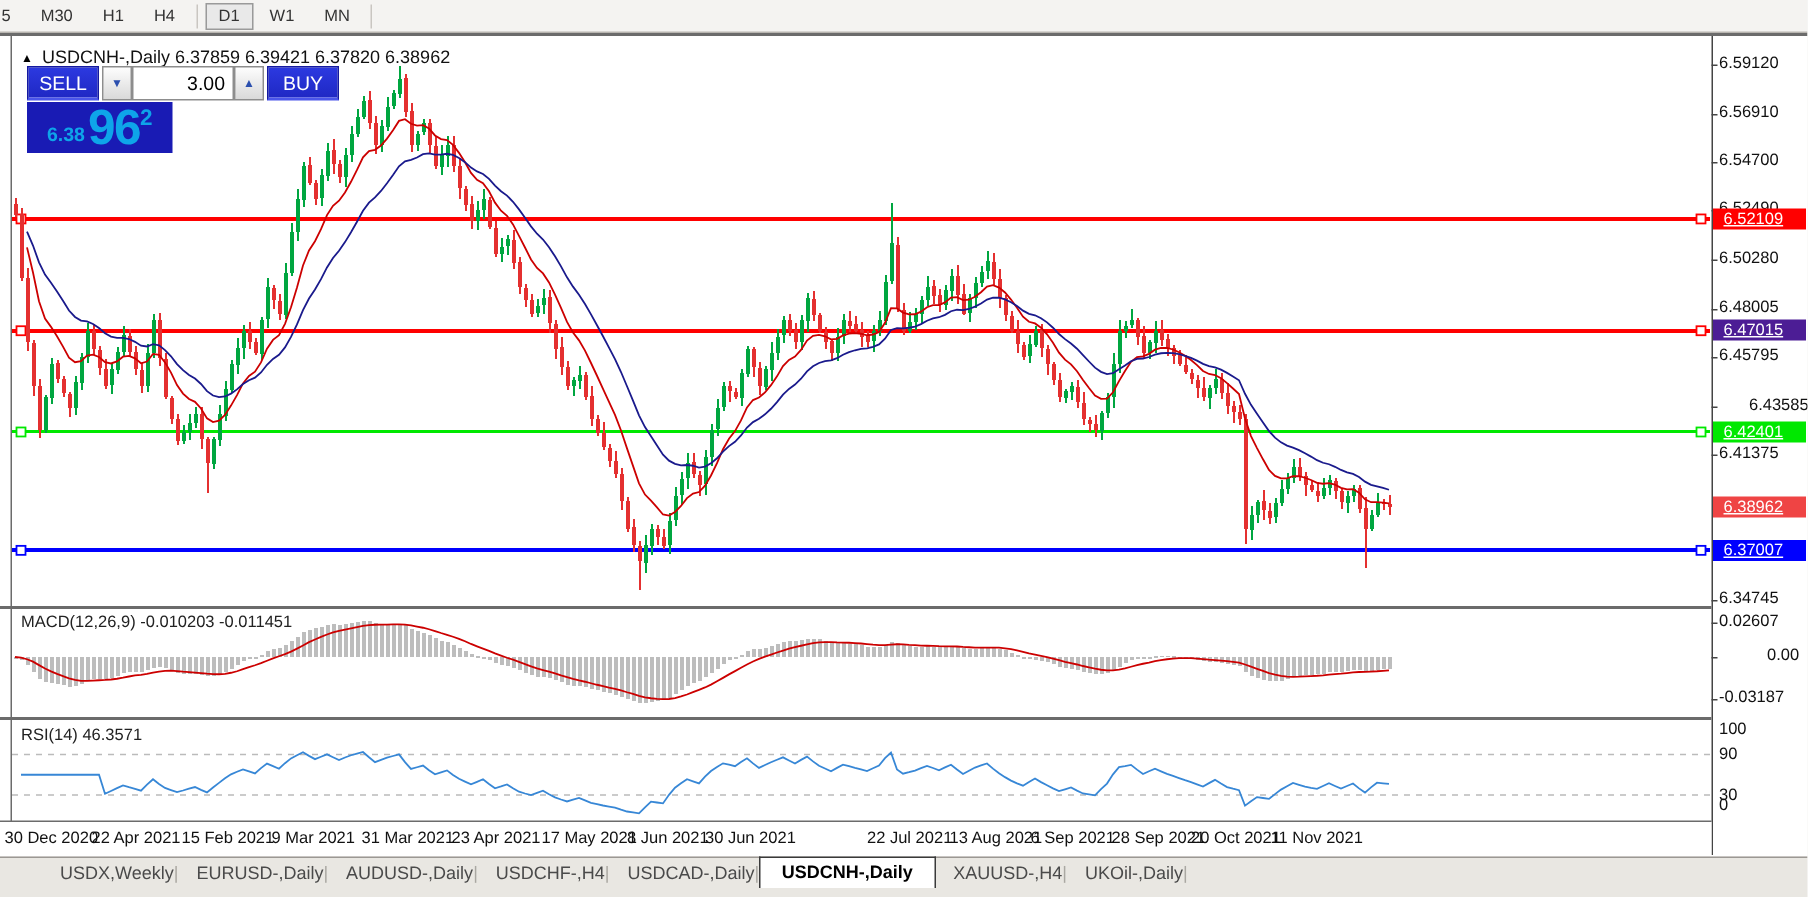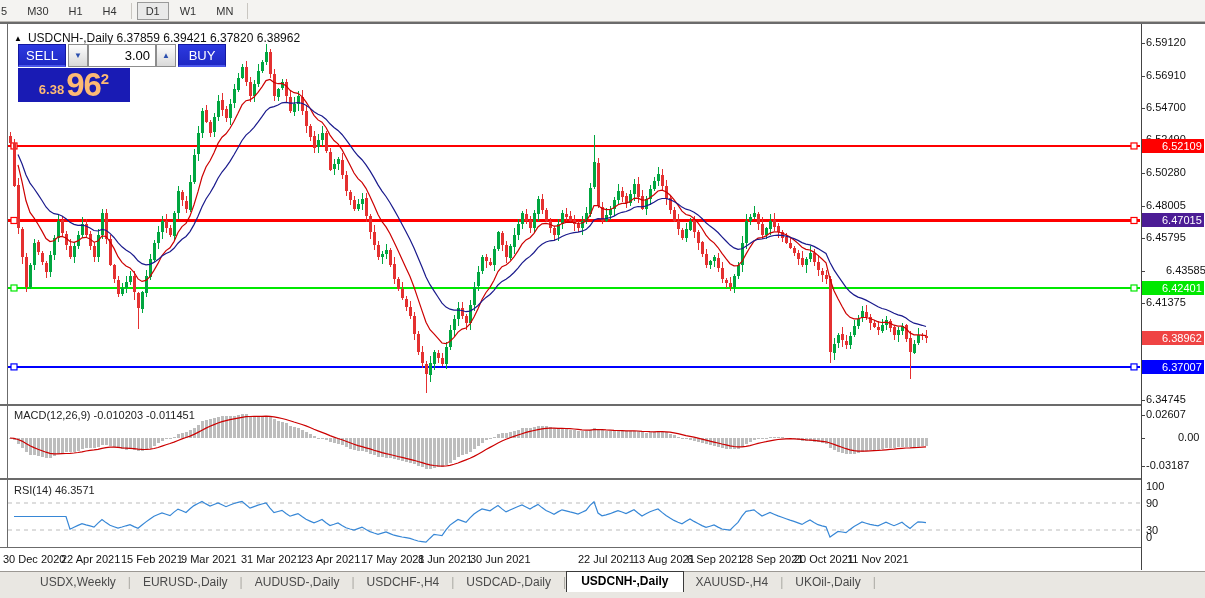--- a/index.html
+++ b/index.html
@@ -27,53 +27,53 @@
   .chart-title .arr { font-size:8px; color:#000; }
 
   svg { position:absolute; display:block; }
 
   
   .axis { position:absolute; left:1141px; top:24px; width:64px; height:546px;
           background:#fff; border-left:1px solid #444; }
   .axis-label { position:absolute; left:1146px; font-size:11px; color:#111; z-index:3; }
   .axis-tick { position:absolute; left:1141px; width:4px; height:1px; background:#444; z-index:3; }
   .chip { position:absolute; left:1142px; width:62px; height:14px; line-height:14px;
-          font-size:11px; padding-left:20px; z-index:4; }
+          font-size:11px; padding-left:7px; z-index:4;text-decoration:underline; }
 
   
   .ind-label { position:absolute; left:14px; font-size:11px; color:#222; z-index:5; }
 
   
   .date-strip { position:absolute; left:0; top:548px; width:1141px; height:22px; background:#fff; }
   .date-label { position:absolute; top:5px; font-size:11px; color:#111; white-space:nowrap; }
 
   
   .tabbar { position:absolute; left:0; top:571px; width:1205px; height:21px;
             background:#e9e7e2; border-top:1px solid #9b9893;
             display:flex; align-items:flex-end; padding-left:28px; }
-  .tab { font-size:12px; color:#4a4a4a; padding:2px 12px 3px 12px; cursor:default; white-space:nowrap; }
+  .tab { font-size:12px; color:#4a4a4a; padding:2px 0 3px 12px; cursor:default; white-space:nowrap; }
   .tab.active { background:#fff; color:#000; font-weight:bold;
                 border:1px solid #3a3a3a; border-bottom:none; padding:2px 14px 4px 14px; }
   .tab-sep { color:#aaa8a2; font-size:12px; padding-bottom:3px; }
   .statusline { position:absolute; left:0; top:592px; width:1205px; height:6px; background:#e9e7e2; }
 
   
   .trade { position:absolute; left:18px; top:44px; width:208px; height:60px; z-index:7; }
   .trade .row1 { display:flex; height:23px; }
   .btn-sell,.btn-buy { width:48px; height:23px; color:#fff; font-size:13px; text-align:center;
         line-height:21px; background:linear-gradient(#2c39e0,#1f28c4);
         border:1px solid #1318a0; border-bottom:2px solid #4a55ea; cursor:pointer; }
   .vol-btn { width:20px; height:23px; background:linear-gradient(#fdfdfd,#d9d9d9);
              border:1px solid #8d8d8d; font-size:8px; color:#2b4fae; text-align:center;
              line-height:21px; cursor:pointer; }
   .vol-box { width:68px; height:23px; background:#fff; border:1px solid #8d8d8d;
              font-size:13px; color:#000; text-align:right; padding:3px 5px 0 0; }
   .spacer { width:2px; }
   .trade .row2 { display:flex; margin-top:1px; }
-  .price-box { width:112px; height:34px; background:#191bb4; color:#fdba74;
+  .price-box { width:97px; height:34px; background:#191bb4; color:#0ea5e9;
                display:flex; align-items:flex-end; justify-content:center;
                padding-bottom:2px; cursor:pointer; }
   .price-box + .price-box { margin-left:2px; }
   .price-box .small { font-size:13px; font-weight:bold; margin-right:2px; padding-bottom:3px; }
   .price-box .big { font-size:33px; font-weight:bold; line-height:30px; letter-spacing:-1px; }
   .price-box .sup { font-size:15px; font-weight:bold; padding-bottom:13px; }
 </style>
 </head>
 <body>
 

